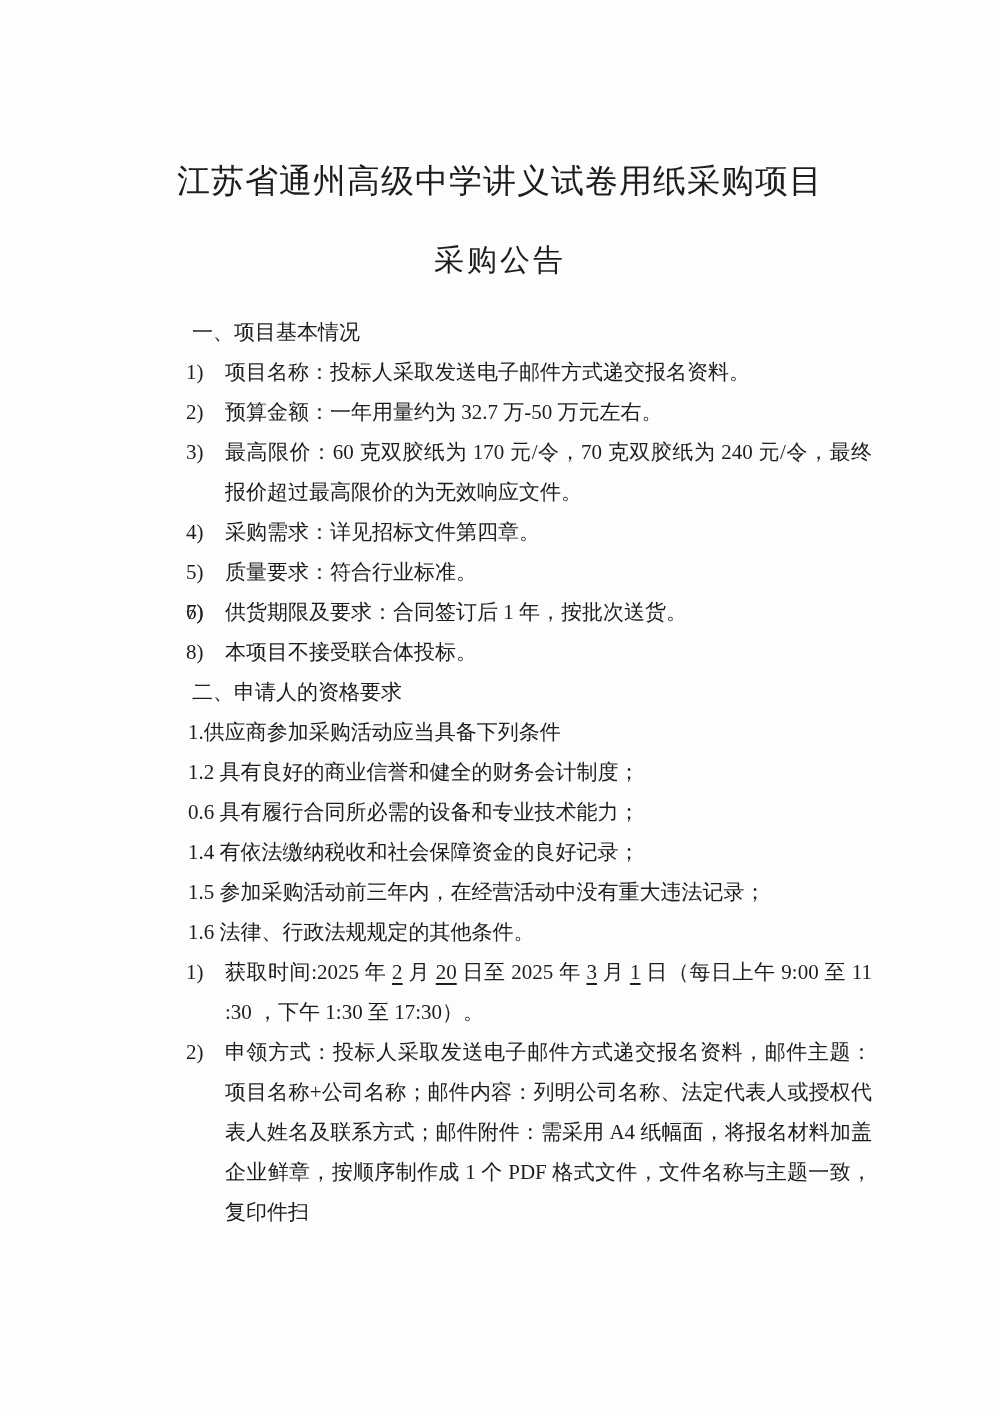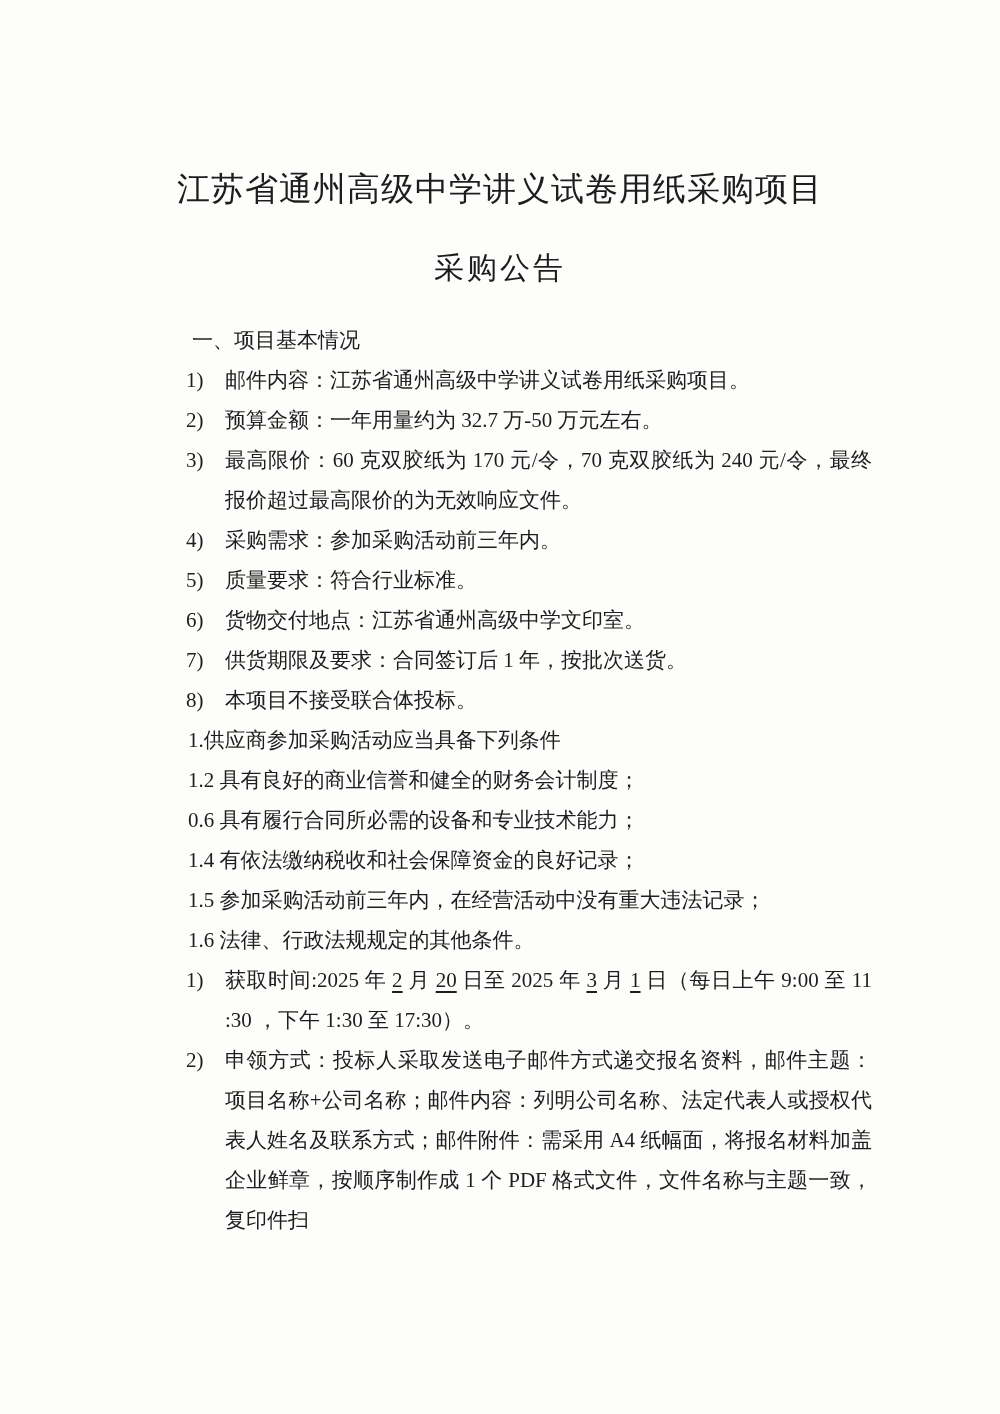--- a/index.html
+++ b/index.html
@@ -20,21 +20,21 @@
   }
   .header {
     padding-top: 150px;
     text-align: center;
   }
   .doc-title {
     font-size: 33px;
     font-weight: 400;
     line-height: 46px;
     letter-spacing: 1px;
-    margin: 16px;
+    margin: 8px;
   }
   .doc-subtitle {
     font-size: 30px;
     font-weight: 400;
     line-height: 44px;
     letter-spacing: 3px;
     margin: 34px 0 0 0;
   }
   .doc-body {
     margin: 30px 128px 8px 186px;
@@ -72,53 +72,53 @@
     <h1 class="doc-title">江苏省通州高级中学讲义试卷用纸采购项目</h1>
     <h2 class="doc-subtitle">采购公告</h2>
   </div>
 
   <div class="doc-body">
 
     <div class="section">
       <div class="sec-heading">一、项目基本情况</div>
       <div class="li">
         <span class="num">1)</span>
-        <span class="txt">邮件内容：江苏省通州高级中学讲义试卷用纸采购项目。</span>
+        <span class="txt">项目名称：投标人采取发送电子邮件方式递交报名资料。</span>
       </div>
       <div class="li">
         <span class="num">2)</span>
         <span class="txt">预算金额：一年用量约为 32.7 万-50 万元左右。</span>
       </div>
       <div class="li">
         <span class="num">3)</span>
         <span class="txt">最高限价：60 克双胶纸为 170 元/令，70 克双胶纸为 240 元/令，最终报价超过最高限价的为无效响应文件。</span>
       </div>
       <div class="li">
         <span class="num">4)</span>
-        <span class="txt">采购需求：参加采购活动前三年内。</span>
+        <span class="txt">采购需求：详见招标文件第四章。</span>
       </div>
       <div class="li">
         <span class="num">5)</span>
         <span class="txt">质量要求：符合行业标准。</span>
       </div>
       <div class="li">
         <span class="num">6)</span>
-        <span class="txt">货物交付地点：江苏省通州高级中学文印室。</span>
       </div>
       <div class="li">
         <span class="num">7)</span>
         <span class="txt">供货期限及要求：合同签订后 1 年，按批次送货。</span>
       </div>
       <div class="li">
         <span class="num">8)</span>
         <span class="txt">本项目不接受联合体投标。</span>
       </div>
     </div>
 
     <div class="section">
+      <div class="sec-heading">二、申请人的资格要求</div>
       <div class="para">1.供应商参加采购活动应当具备下列条件</div>
       <div class="para">1.2 具有良好的商业信誉和健全的财务会计制度；</div>
       <div class="para">0.6 具有履行合同所必需的设备和专业技术能力；</div>
       <div class="para">1.4 有依法缴纳税收和社会保障资金的良好记录；</div>
       <div class="para">1.5 参加采购活动前三年内，在经营活动中没有重大违法记录；</div>
       <div class="para">1.6 法律、行政法规规定的其他条件。</div>
     </div>
 
     <div class="section">
       <div class="li">

